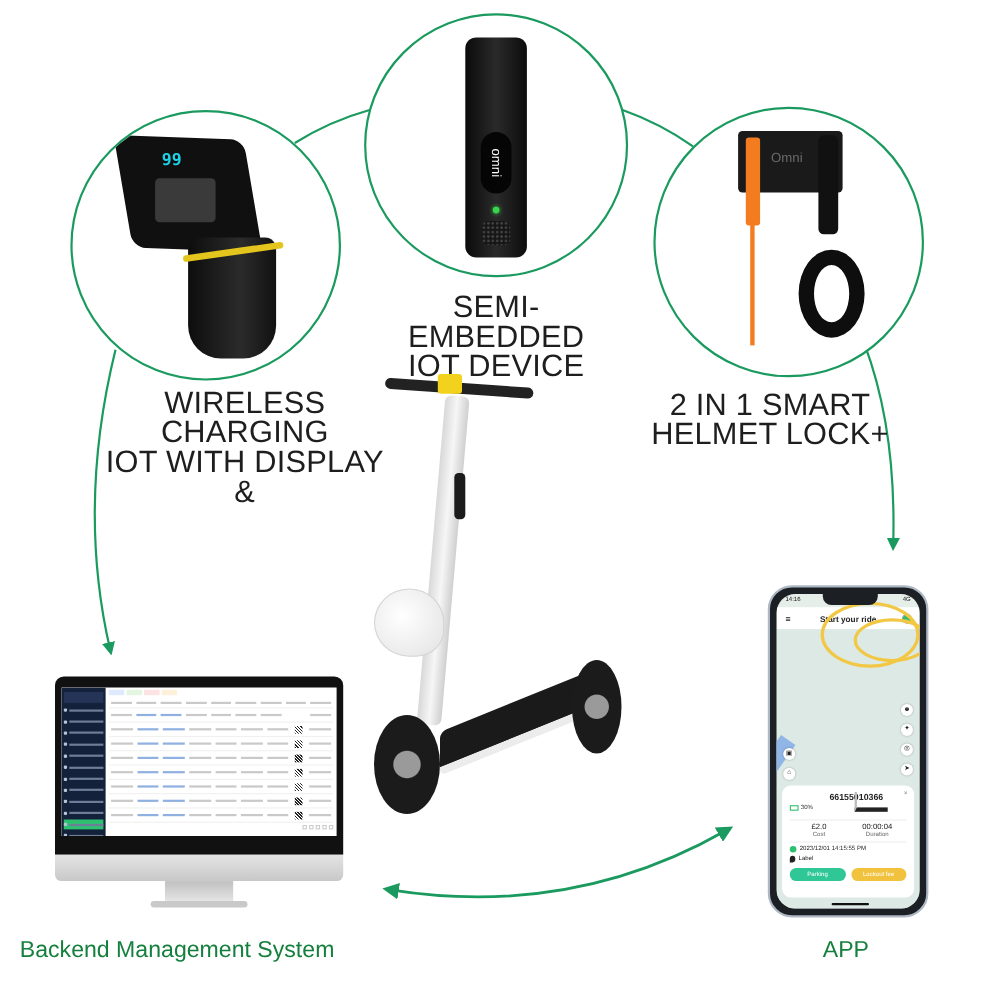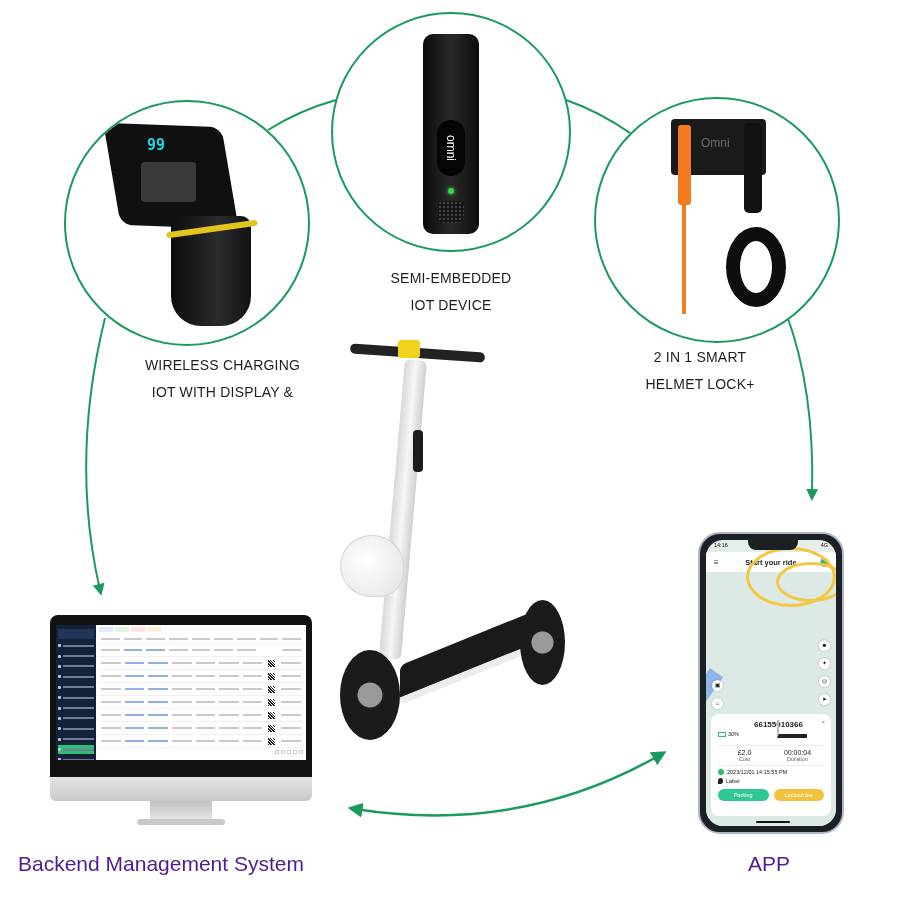--- a/index.html
+++ b/index.html
@@ -6,25 +6,25 @@
   html, body { width: 900px; height: 900px; background: #ffffff; overflow: hidden; }
   body { position: relative; font-family: "Liberation Sans", "DejaVu Sans", sans-serif; color: #1a1a1a; }
 
   .arrows { position: absolute; left: 0; top: 0; width: 900px; height: 900px; pointer-events: none; }
 
   .circle { position: absolute; border: 2px solid #1a9a5e; border-radius: 50%; background: #fff; overflow: hidden; }
   #c-left  { left: 64px;  top: 100px; width: 246px; height: 246px; }
   #c-mid   { left: 331px; top: 12px;  width: 240px; height: 240px; }
   #c-right { left: 594px; top: 97px;  width: 246px; height: 246px; }
 
-  .label { position: absolute; text-align: center; font-size: 14px; line-height: 27px; color: #1e1e1e; letter-spacing: 0.2px; }
+  .label { position: absolute; text-align: center; font-size: 28px; line-height: 27px; color: #1e1e1e; letter-spacing: 0.2px; }
   #lbl-mid   { left: 336px; top: 265px; width: 230px; }
   #lbl-left  { left: 95px;  top: 352px; width: 255px; }
-  #lbl-right { left: 580px; top: 344px; width: 240px; }
-  .caption { position: absolute; font-size: 21px; color: #4c1d95; }
+  #lbl-right { left: 580px; top: 354px; width: 240px; }
+  .caption { position: absolute; font-size: 21px; color: #15803d; }
   #cap-backend { left: 18px;  top: 852px; }
   #cap-app     { left: 748px; top: 852px; }
 
   
   .semi { position: absolute; left: 90px; top: 20px; width: 56px; height: 200px; background: linear-gradient(90deg,#0b0b0b,#2a2a2a 50%,#0c0c0c); border-radius: 10px; }
   .semi .badge { position: absolute; left: 14px; top: 86px; width: 28px; height: 56px; border-radius: 14px; background: #050505; color: #fff; font-size: 12px; writing-mode: vertical-rl; text-align: center; line-height: 28px; }
   .semi .led { position: absolute; left: 25px; top: 154px; width: 6px; height: 6px; border-radius: 50%; background: #38d64a; box-shadow: 0 0 4px #38d64a; }
   .semi .grill { position: absolute; left: 15px; top: 167px; width: 26px; height: 22px; border-radius: 6px; background: radial-gradient(circle,#444 1px, transparent 1.3px) 0 0/4px 4px, #161616; }
 
   

